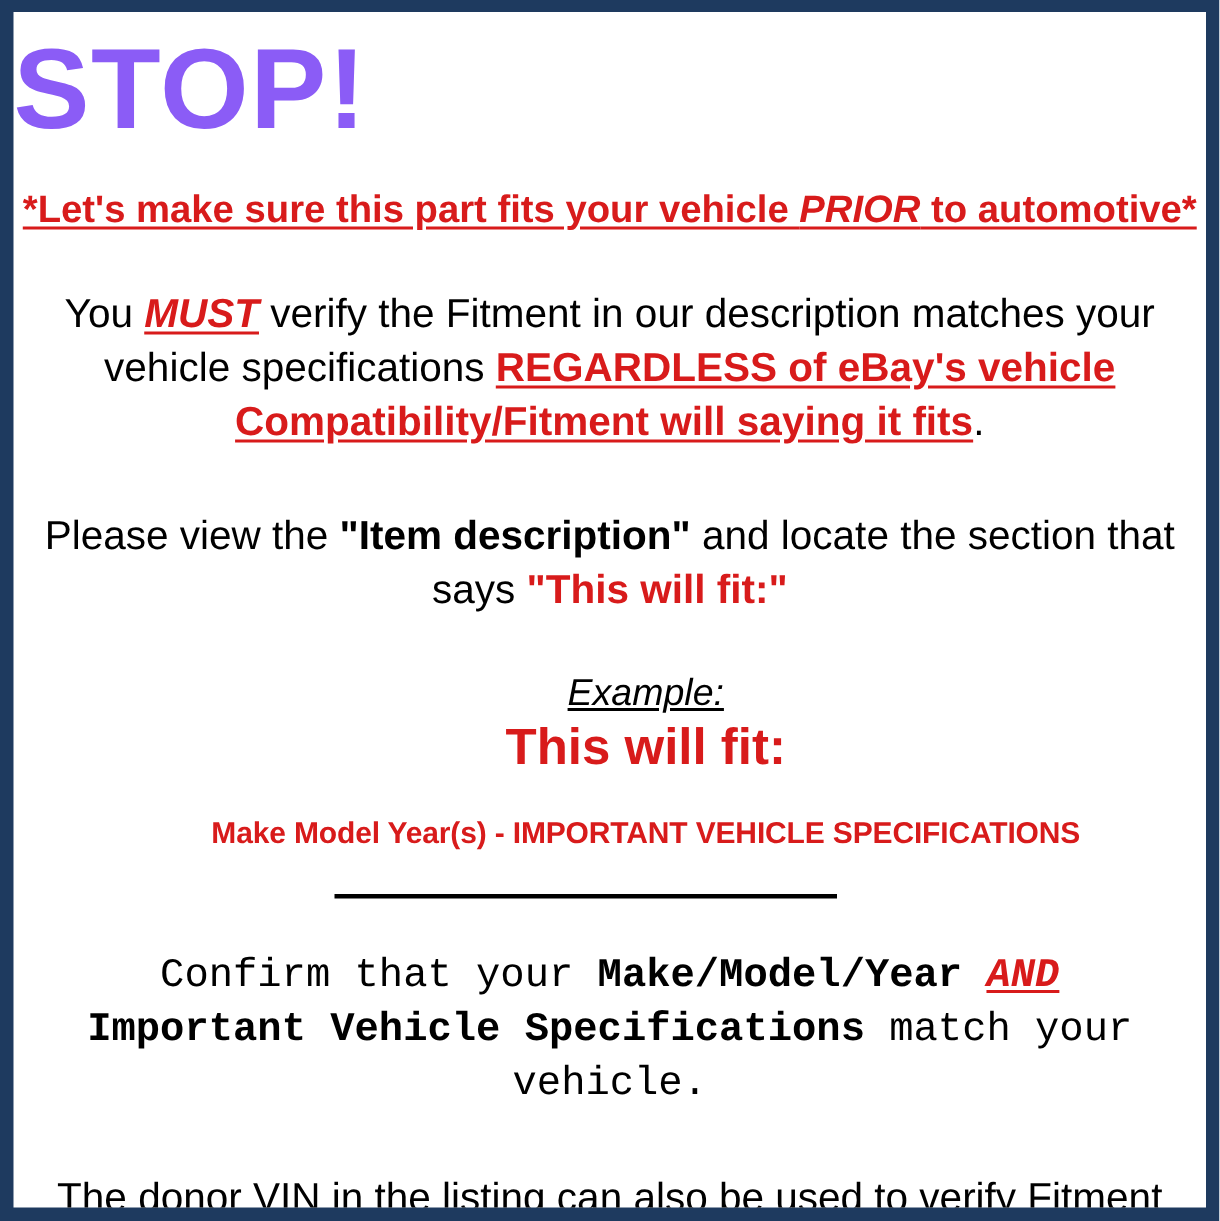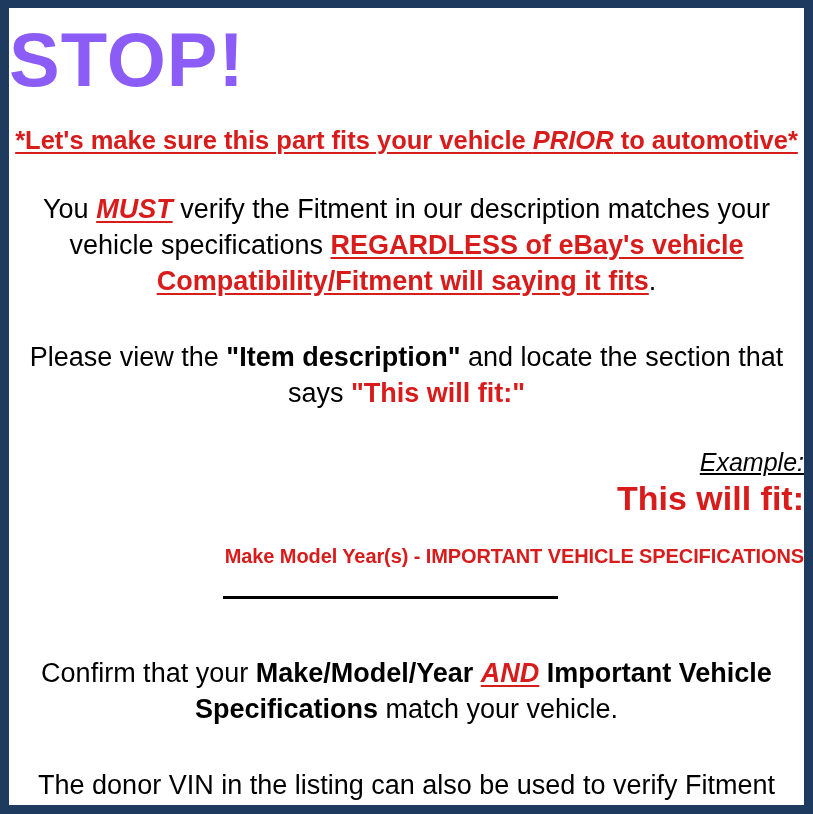--- a/index.html
+++ b/index.html
@@ -64,21 +64,21 @@
     color: #000000;
     font-size: 27px;
     line-height: 1.33;
     text-align: center;
     margin: 0;
     padding: 0 18px;
     font-family: "Liberation Sans", sans-serif;
   }
   .para-must   { margin-top: 38px; }
   .para-view   { margin-top: 40px; }
-  .para-confirm{ margin-top: 56px; }
+  .para-confirm{ margin-top: 34px; font-family: Liberation Mono, monospace; }
   .para-vin    { margin-top: 40px; }
 
   .em-must {
     color: #d81b1b;
     font-weight: bold;
     font-style: italic;
     text-decoration: underline;
     text-underline-offset: 3px;
   }
   .em-regardless {
@@ -100,21 +100,21 @@
     font-weight: bold;
     font-style: italic;
     text-decoration: underline;
     text-underline-offset: 3px;
   }
 
   
   .example-block {
     margin: 36px 0 0 0;
     padding-left: 48px;
-    text-align: right;
+    text-align: center;
   }
   .example-label {
     color: #000000;
     font-style: italic;
     font-size: 25px;
     line-height: 1.12;
     text-decoration: underline;
     text-underline-offset: 2px;
     margin: 0;
     display: inline-block;

